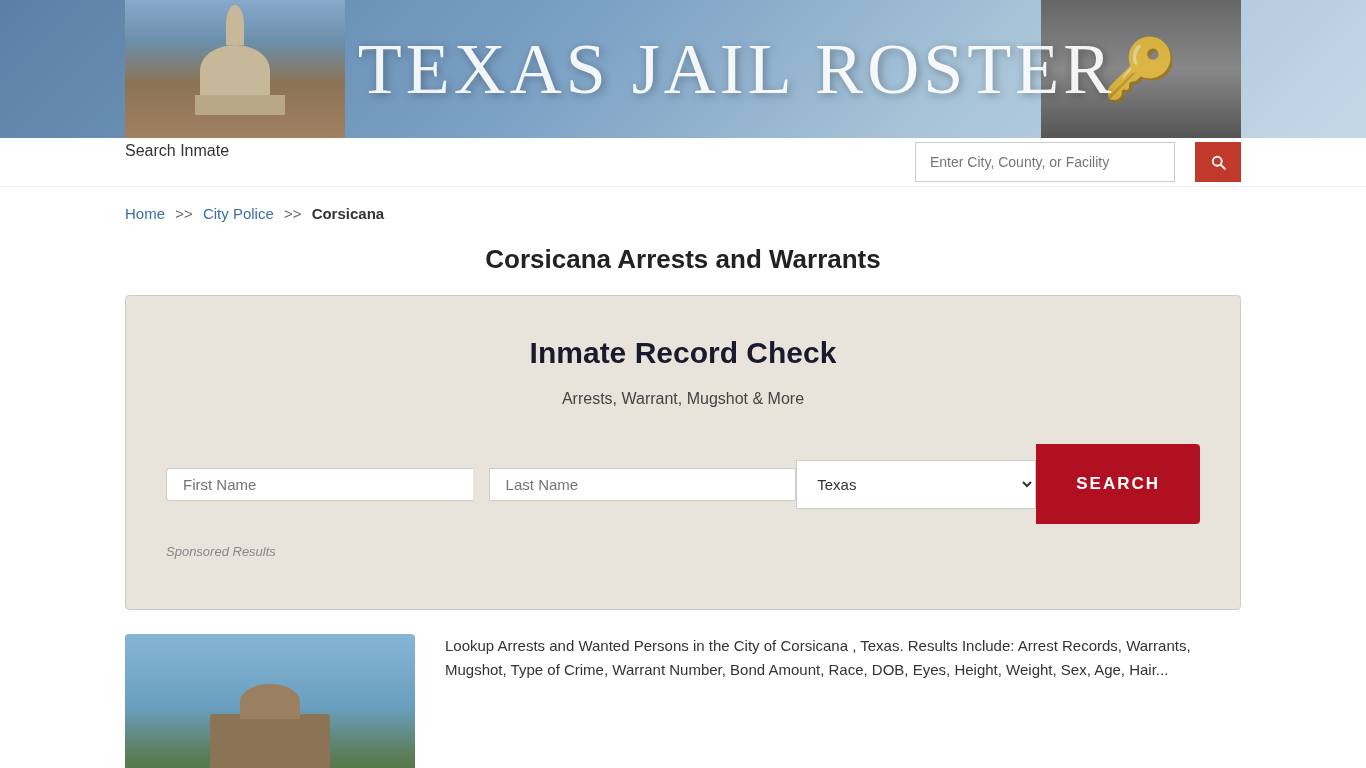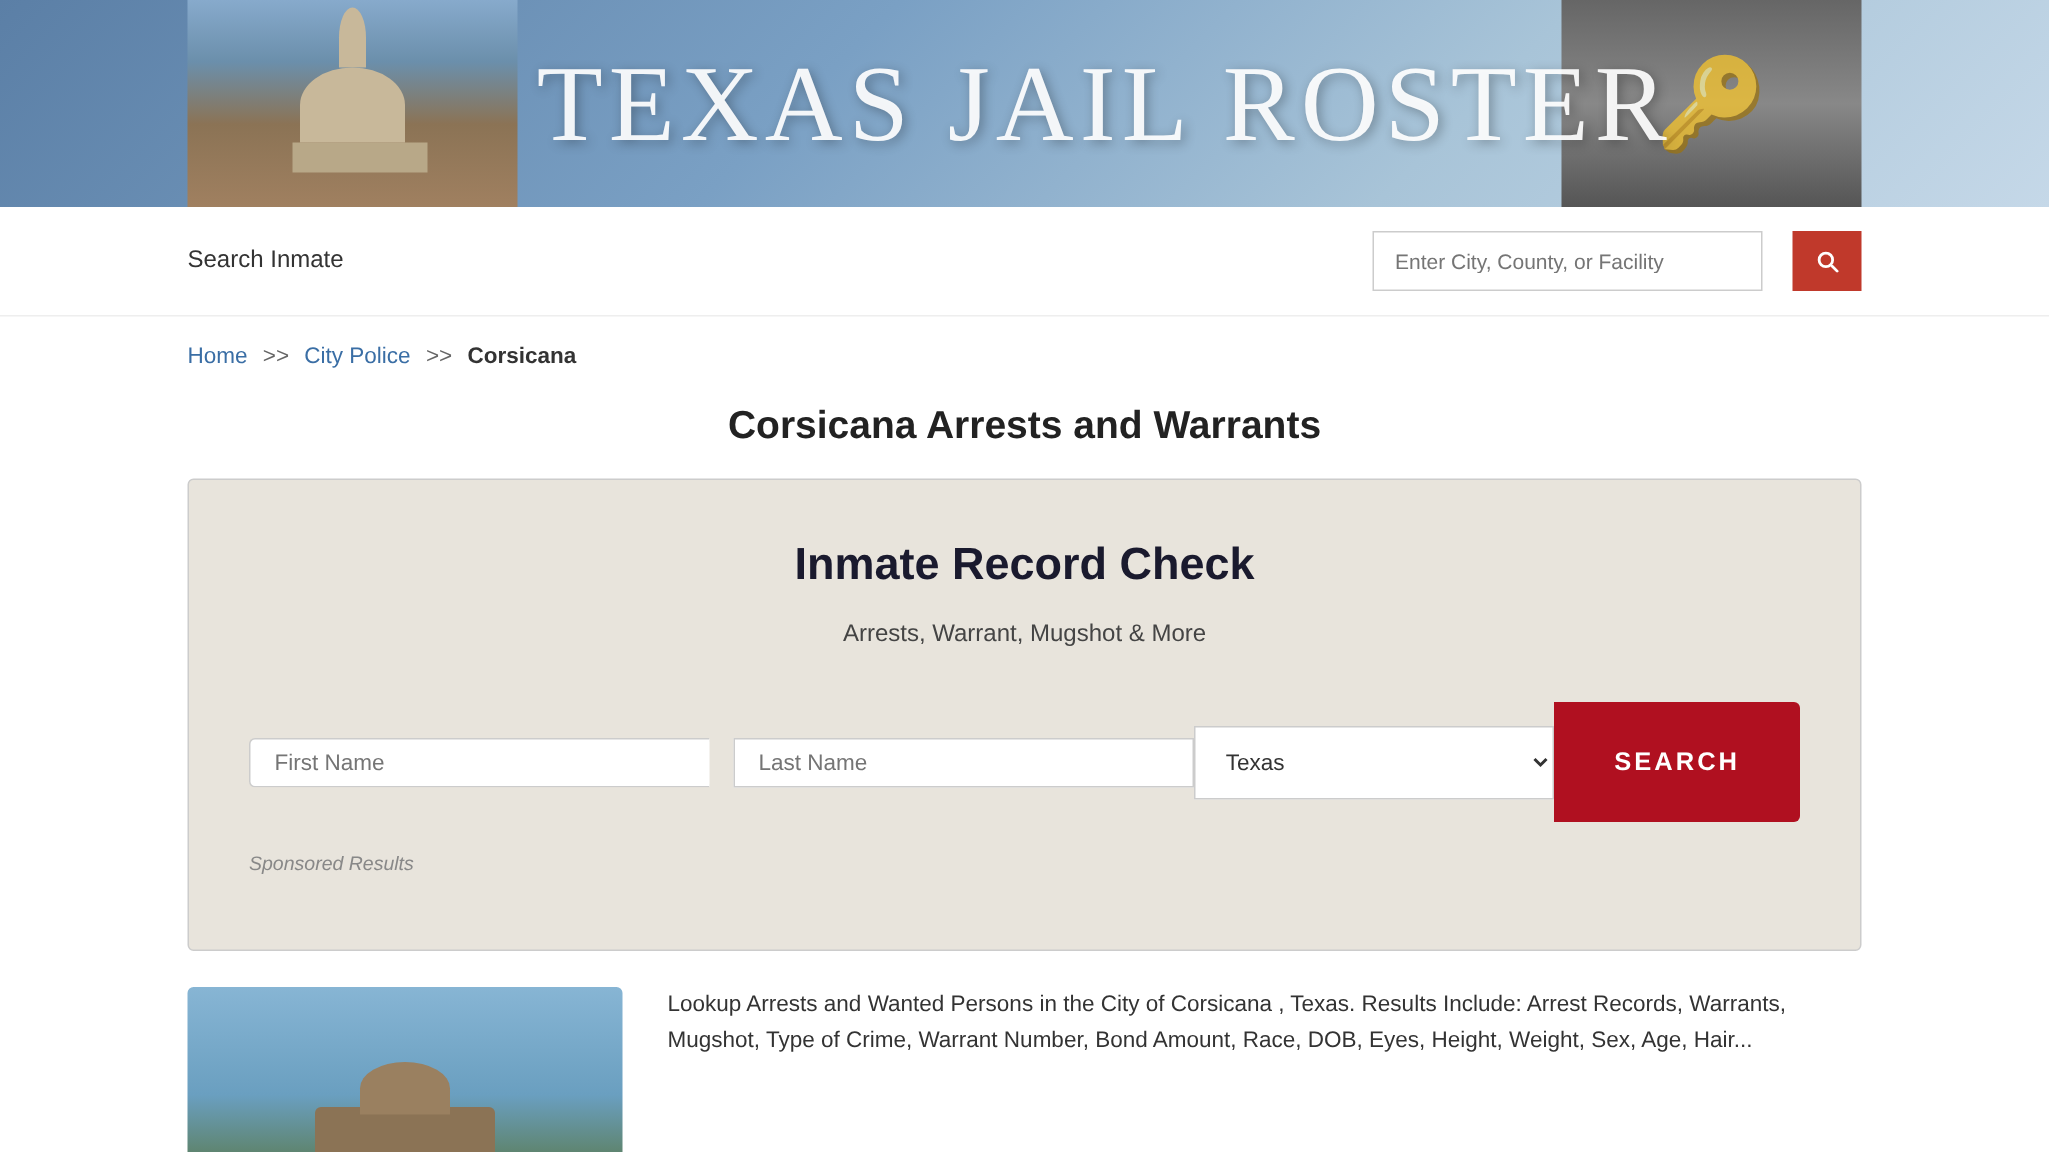--- a/index.html
+++ b/index.html
@@ -81,22 +81,21 @@
     }
     .keys-visual {
       font-size: 60px;
       color: #ccc;
       opacity: 0.7;
     }
 
     
     .nav-bar {
       display: flex;
-      align-items: center;
-      padding: 16px 125px;
+      padding: 4px 125px;
       background: #fff;
       border-bottom: 1px solid #eee;
       gap: 20px;
     }
     .search-inmate-label {
       font-size: 16px;
       color: #333;
       font-family: Arial, sans-serif;
       flex: 1;
     }

